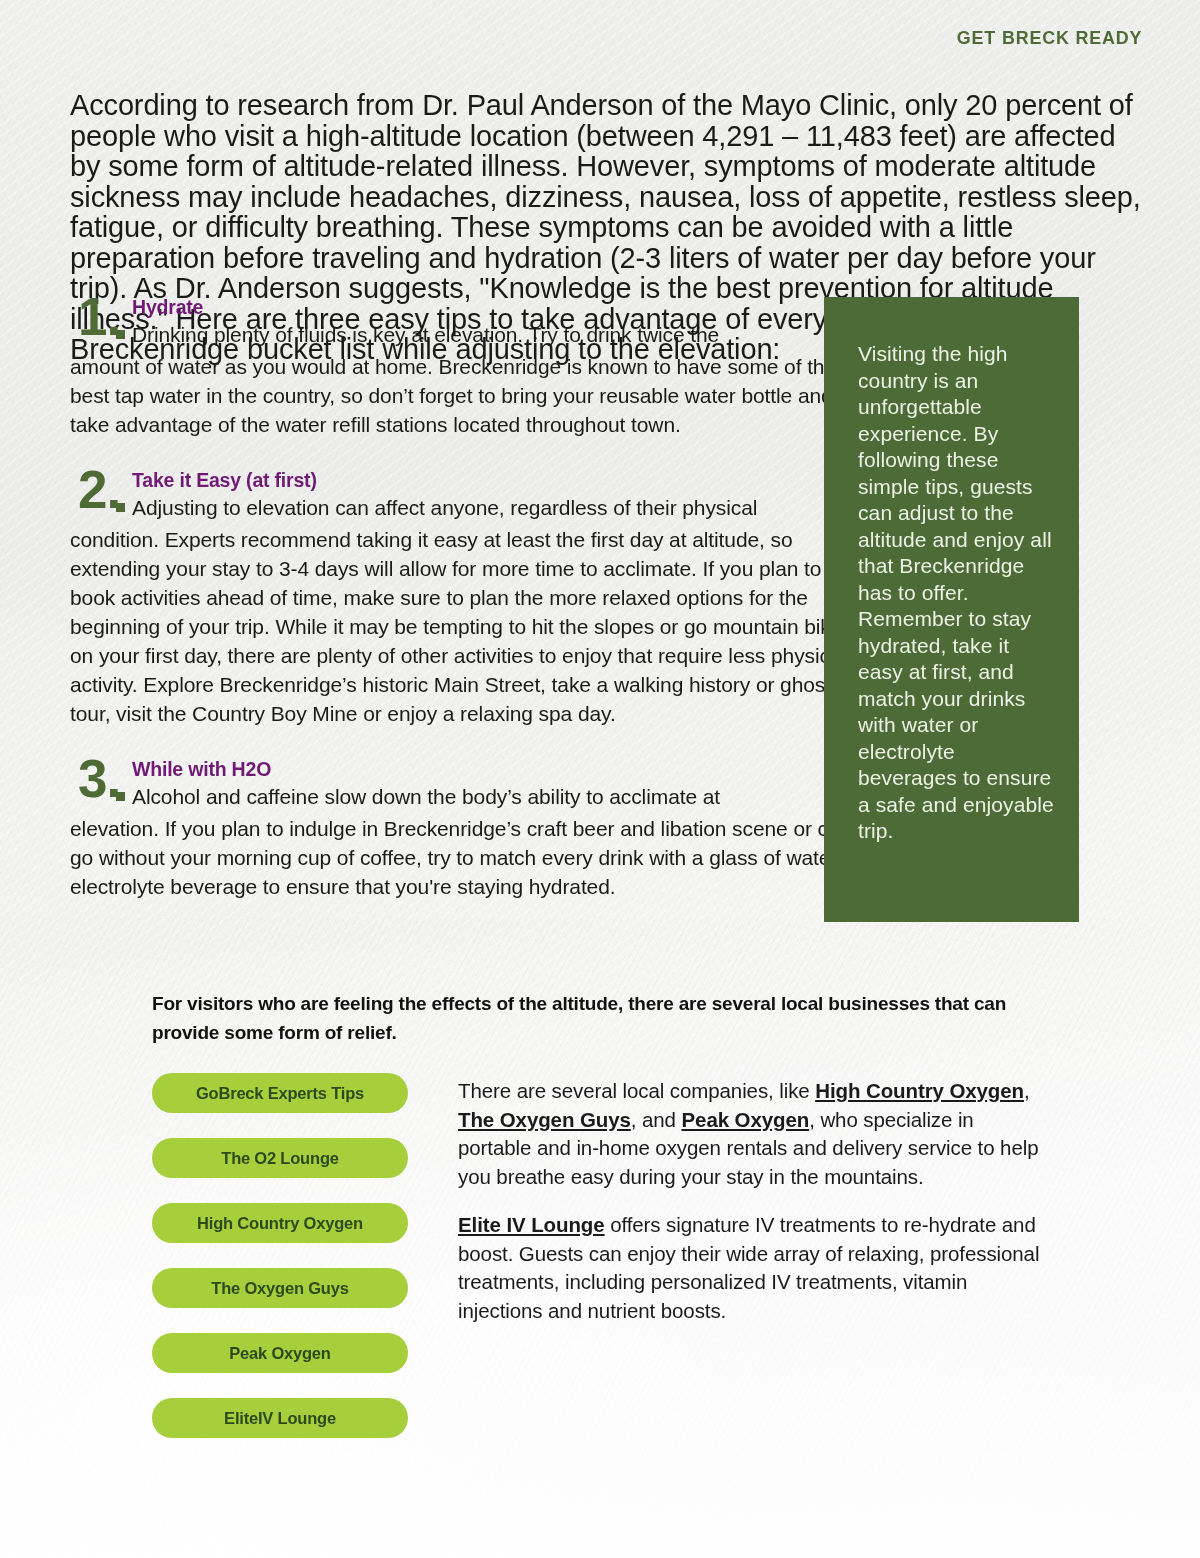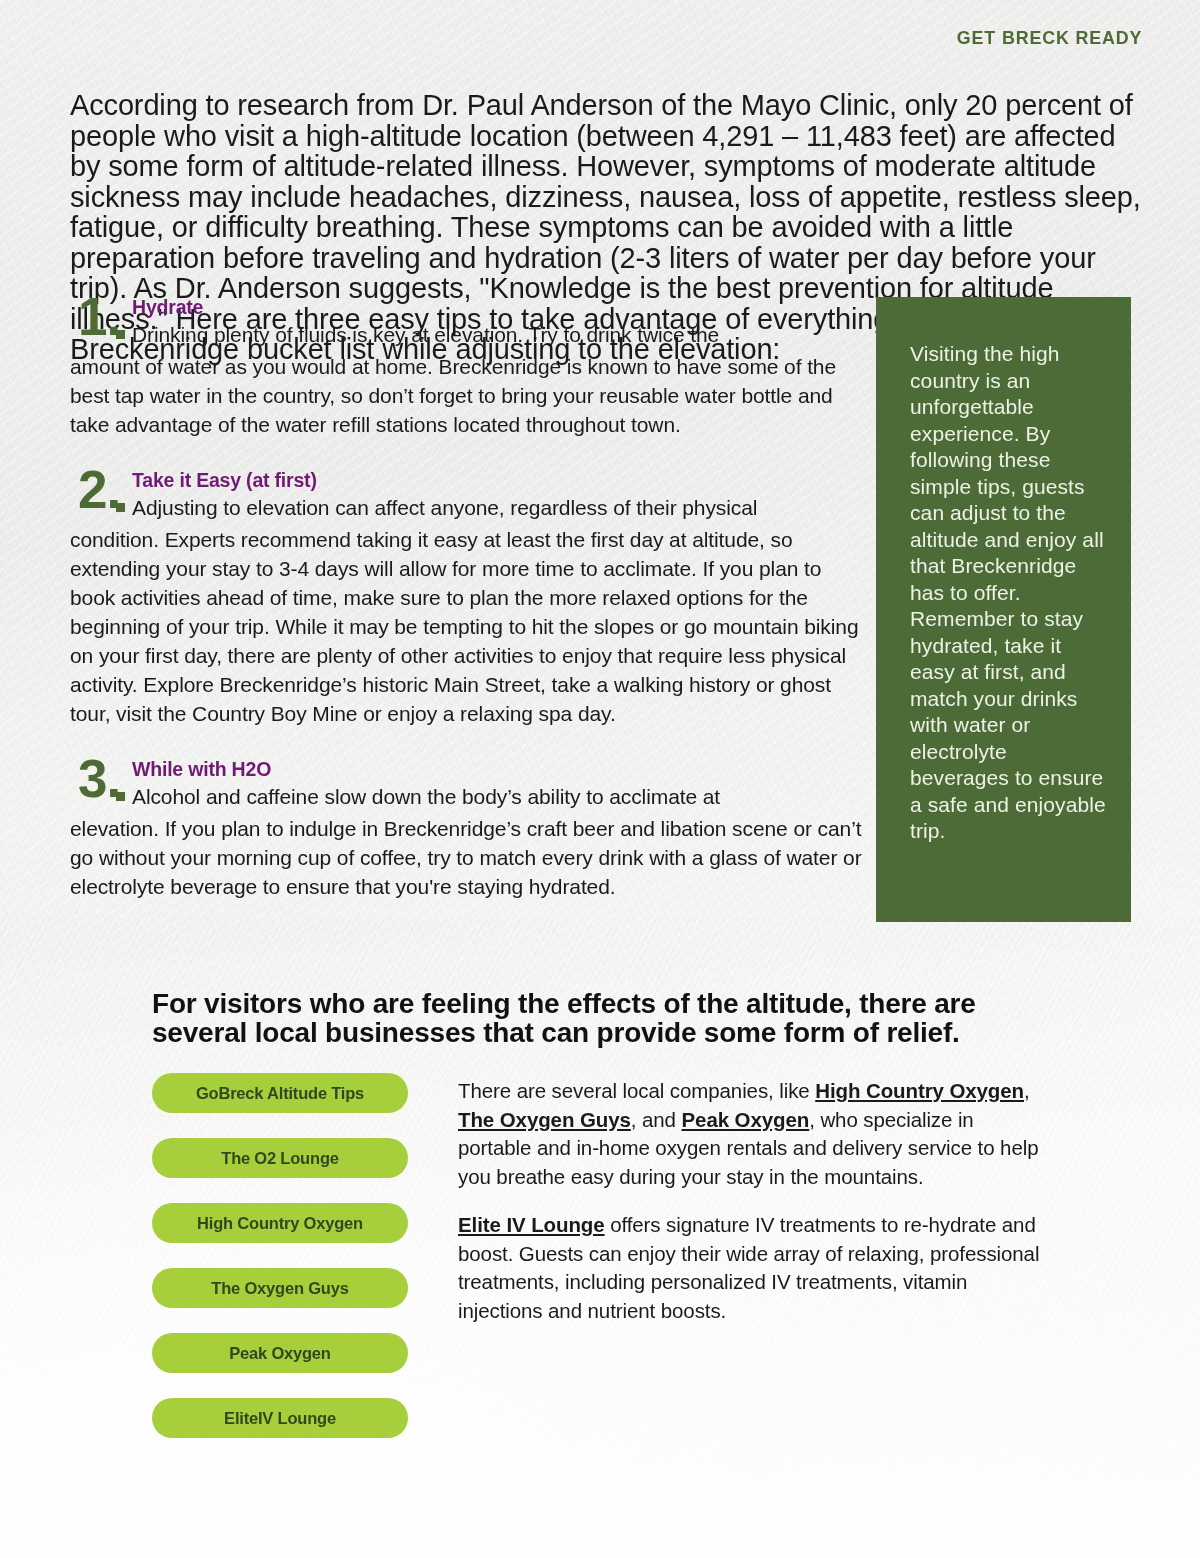--- a/index.html
+++ b/index.html
@@ -122,21 +122,21 @@
   .tip .body { overflow: hidden; }
   .tip .rest { clear: both; }
 
   .tip-1 { margin-bottom: 30px; }
   .tip-2 { margin-bottom: 30px; }
 
   
   .callout {
     position: absolute;
     top: 297px;
-    left: 876px;
+    left: 824px;
     width: 255px;
     height: 625px;
     background: #4c6b36;
   }
   .callout p {
     position: absolute;
     top: 44px;
     left: 34px;
     right: 22px;
     font-size: 21px;
@@ -145,21 +145,21 @@
     letter-spacing: 0.1px;
     font-weight: 300;
   }
 
   
   .lower-head {
     position: absolute;
     top: 989px;
     left: 152px;
     width: 900px;
-    font-size: 28px;
+    font-size: 19px;
     line-height: 29px;
     font-weight: bold;
     color: #111;
     letter-spacing: -0.2px;
   }
 
   .pills {
     position: absolute;
     top: 1073px;
     left: 152px;
@@ -247,21 +247,21 @@
   </div>
 
   <div class="callout">
     <p>Visiting the high country is an unforgettable experience. By following these simple tips, guests can adjust to the altitude and enjoy all that Breckenridge has to offer. Remember to stay hydrated, take it easy at first, and match your drinks with water or electrolyte beverages to ensure a safe and enjoyable trip.</p>
   </div>
 
   <div class="lower-head">For visitors who are feeling the effects of the altitude, there are several local businesses that can provide some form of relief.</div>
 
   <div class="pills" id="pill-list">
       <div class="pill">
-        <span>GoBreck Altitude Tips</span>
+        <span>GoBreck Experts Tips</span>
       </div>
       <div class="pill">
         <span>The O2 Lounge</span>
       </div>
       <div class="pill">
         <span>High Country Oxygen</span>
       </div>
       <div class="pill">
         <span>The Oxygen Guys</span>
       </div>

